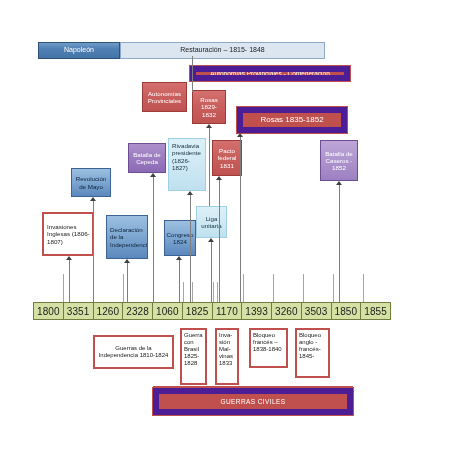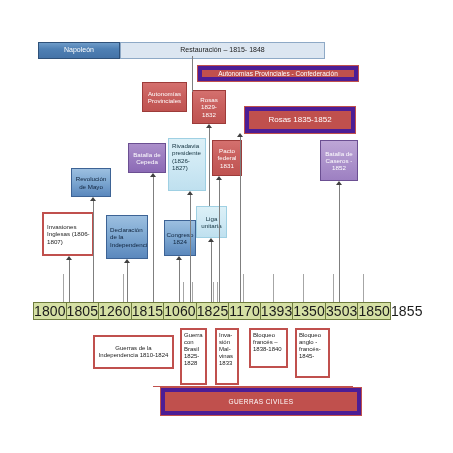--- a/index.html
+++ b/index.html
@@ -54,24 +54,23 @@
     border: 1px solid #6b4f92;
     color: #ffffff;
   }
   .v-red {
     background: linear-gradient(180deg,#d4706e 0%, #c9605e 45%, #bf5351 100%);
     border: 1px solid #9d3b39;
     color: #ffffff;
   }
   .v-red-solid {
     background: #c0504d;
-    border: 4px solid #4c1d95;
+    border: 6px solid #4c1d95;
     outline: 1px solid #c0504d;
     color: #ffffff;
-    margin-left: 8px;
   }
   .v-red-outline {
     background: #ffffff;
     border: 2px solid #c0504d;
     color: #1b1b1b;
   }
   .v-napoleon {
     background: linear-gradient(180deg,#6f9cc9 0%, #4f80b4 40%, #4573a7 100%);
     border: 1px solid #2f5179;
     color: #ffffff;
@@ -91,21 +90,21 @@
     height: 18px;
     background: #d5e0a4;
     border: 1px solid #6f7d3e;
     box-sizing: border-box;
     display: flex;
   }
   #axis .year-cell {
     flex: 1 1 0;
     border-right: 1px solid #6f7d3e;
     box-sizing: border-box;
-    font-size: 14px;
+    font-size: 10px;
     color: #1b1b1b;
     display: flex;
     align-items: center;
     justify-content: center;
     letter-spacing: 0.1px;
   }
   #axis .year-cell:last-child { border-right: none; text-align: right; }
 
   
   .gridline {
@@ -240,28 +239,28 @@
   <div class="connector" style="left:209px; top:126px; height:80px;"></div>
   <div class="arrowhead" style="left:206px; top:124px;"></div>
 
   <div class="connector" style="left:240px; top:135px; height:167px;"></div>
   <div class="arrowhead" style="left:237px; top:133px;"></div>
 
   <div class="connector" style="left:192px; top:56px; height:36px;"></div>
 
   <div id="axis">
     <div class="year-cell">1800</div>
-    <div class="year-cell">1805</div>
+    <div class="year-cell">3351</div>
     <div class="year-cell">1260</div>
-    <div class="year-cell">1815</div>
+    <div class="year-cell">2328</div>
     <div class="year-cell">1060</div>
     <div class="year-cell">1825</div>
     <div class="year-cell">1170</div>
     <div class="year-cell">1393</div>
-    <div class="year-cell">1350</div>
+    <div class="year-cell">3260</div>
     <div class="year-cell">3503</div>
     <div class="year-cell">1850</div>
     <div class="year-cell">1855</div>
   </div>
 
   <div class="box v-red-outline" style="left:93px; top:335px; width:81px; height:34px; font-size:6px;">
     <span>Guerras de la Independencia 1810-1824</span>
   </div>
 
   <div class="box v-red-outline left topal" style="left:180px; top:328px; width:27px; height:57px; font-size:6px; padding:2px;">

